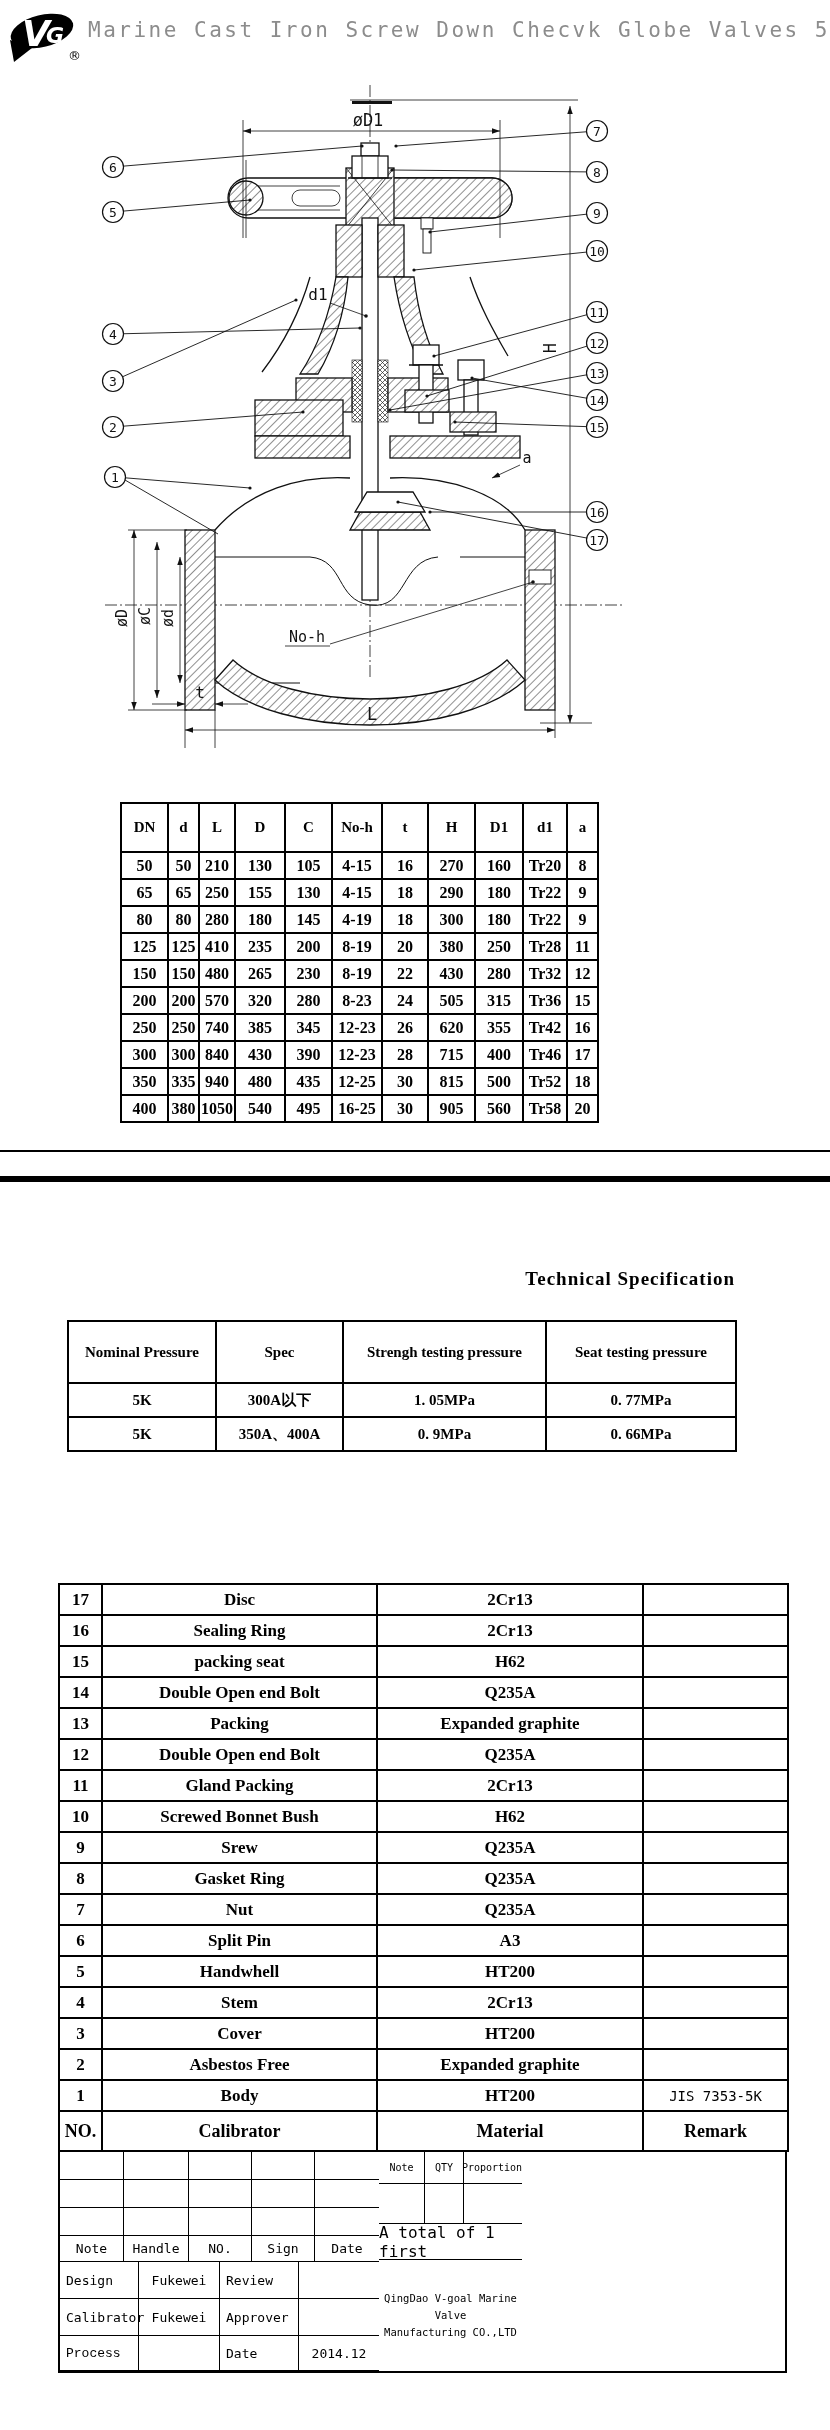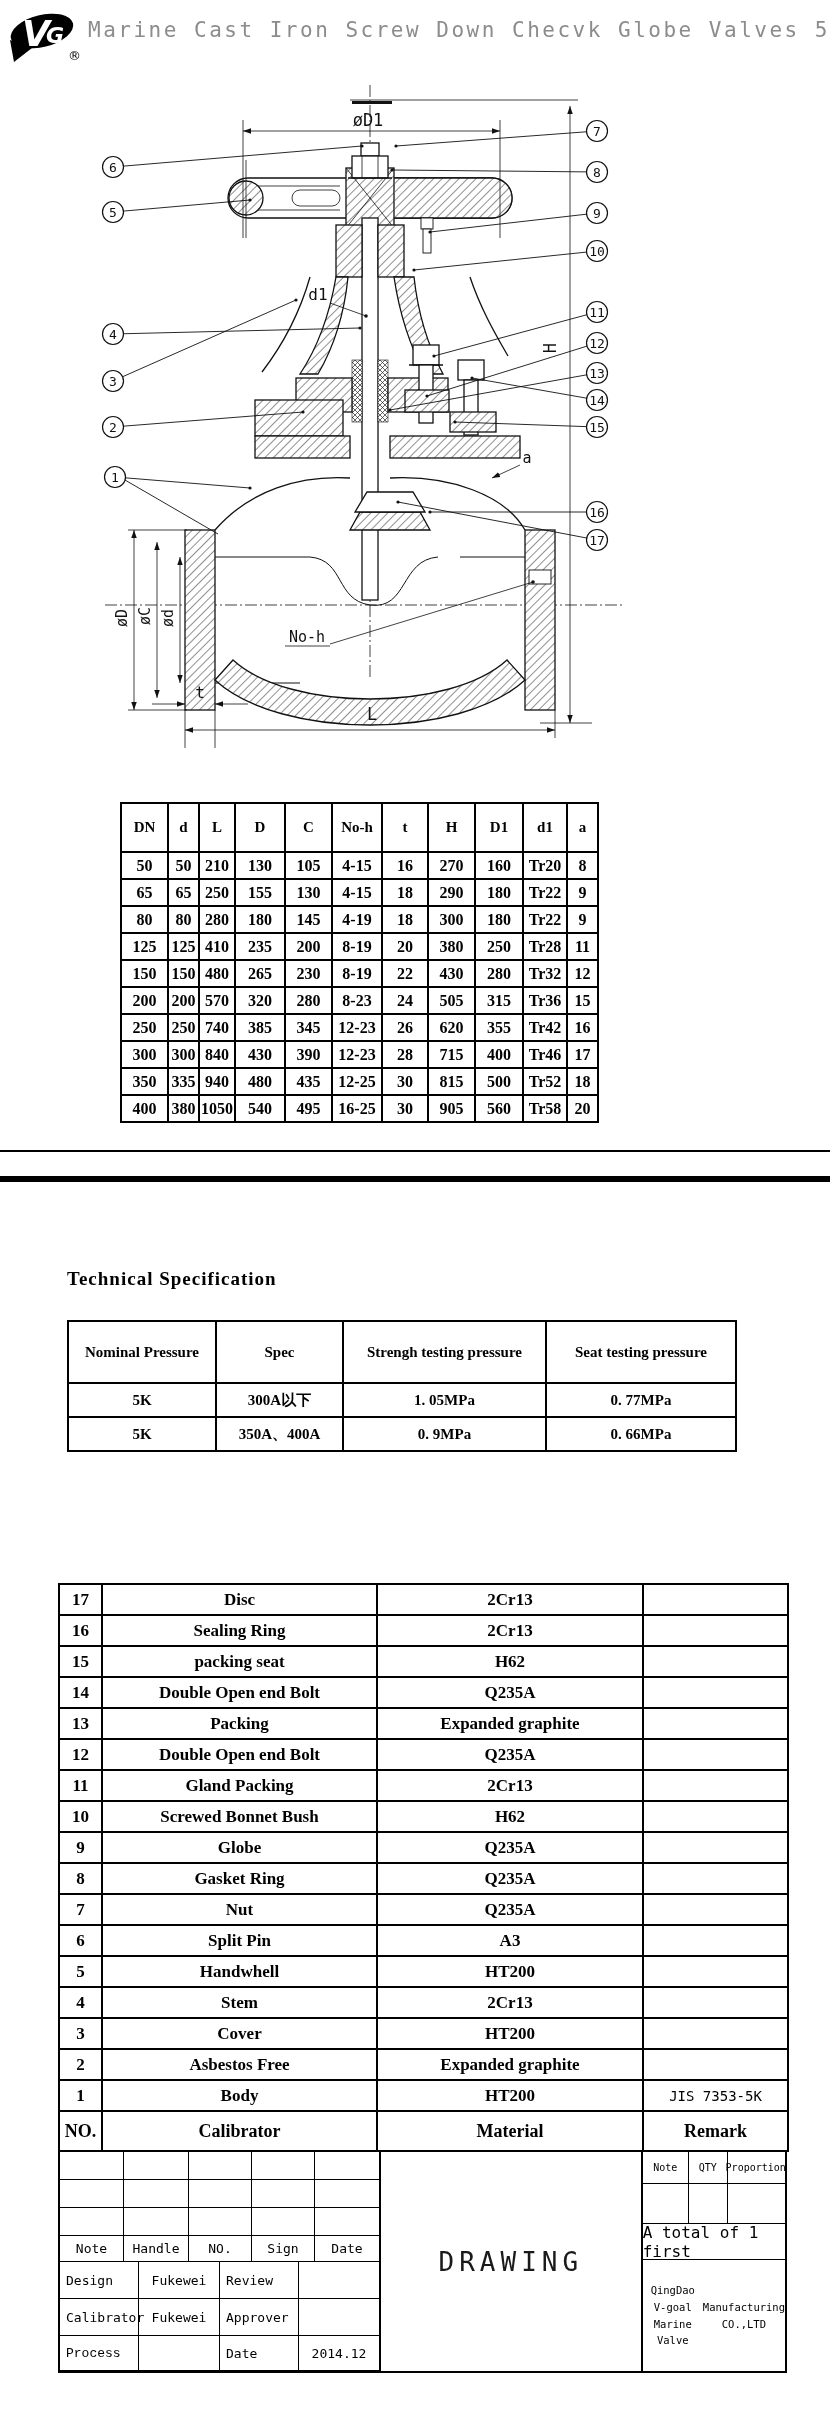--- a/index.html
+++ b/index.html
@@ -20,21 +20,21 @@
         font-weight:bold;overflow:hidden;white-space:nowrap;}
   #dim-table{position:absolute;left:120px;top:802px;font-size:16px;}
   #dim-table thead tr{height:49px;} #dim-table tbody tr{height:27px;margin-top:16px;}
   #dim-table th{font-size:15px;}
 
   
   .sep{position:absolute;left:0;width:830px;background:#000;}
   #sep-thin{top:1150px;height:2px;} #sep-thick{top:1176px;height:6px;}
 
   
-  #spec-title{position:absolute;left:67px;top:1268px;width:668px;text-align:left;
+  #spec-title{position:absolute;left:67px;top:1268px;width:668px;text-align:right;
               font-size:19px;font-weight:bold;letter-spacing:1px;}
   #spec-table{position:absolute;left:67px;top:1320px;font-size:15px;}
   #spec-table thead tr{height:62px;} #spec-table tbody tr{height:34px;}
   #spec-table th{font-size:15px;}
 
   
   #parts-table{position:absolute;left:58px;top:1583px;font-size:17px;}
   #parts-table tbody tr{height:31px;}
   #parts-table tfoot tr{height:40px;font-size:18px;}
   #parts-table .jis{font-family:"DejaVu Sans Mono",monospace;font-weight:normal;font-size:14px;}
@@ -58,21 +58,21 @@
         display:flex;align-items:center;}
   .tb-inforow .lab{padding-left:6px;}
   .tb-inforow .val{justify-content:center;}
   .tb-inforow .c:last-child,.tb-gridrow .c:last-child,.tb-noterow .c:last-child{border-right:none;}
   #drawing-word{font-size:26px;letter-spacing:5px;color:#1a1a1a;}
   .tb-right .row{display:flex;border-bottom:1.5px solid #000;}
   .tb-right .cell{display:flex;align-items:center;justify-content:center;border-right:1.5px solid #000;}
   .tb-right .cell:last-child{border-right:none;}
   #qty-row{height:32px;font-size:10px;} #empty-row{height:40px;}
   #total-row{height:36px;font-size:16px;align-items:center;justify-content:center;display:flex;border-bottom:1.5px solid #000;}
-  #company{flex:1;display:flex;flex-direction:row;align-items:center;justify-content:center;
+  #company{flex:1;display:flex;flex-direction:column;align-items:center;justify-content:center;
            font-size:10.5px;line-height:1.6;text-align:center;}
 </style>
 </head>
 <body>
 
 <div id="page">
 
   <svg id="logo" width="80" height="62" viewBox="0 0 80 62">
     <ellipse cx="36" cy="27" rx="32" ry="16" transform="rotate(-14 36 27)" fill="#000"></ellipse>
     <path d="M4,36 L26,44 L8,58 Z" fill="#000"></path>
@@ -562,21 +562,21 @@
           <td></td>
         </tr>
         <tr>
           <td>10</td>
           <td>Screwed Bonnet Bush</td>
           <td>H62</td>
           <td></td>
         </tr>
         <tr>
           <td>9</td>
-          <td>Globe</td>
+          <td>Srew</td>
           <td>Q235A</td>
           <td></td>
         </tr>
         <tr>
           <td>8</td>
           <td>Gasket Ring</td>
           <td>Q235A</td>
           <td></td>
         </tr>
         <tr>
@@ -678,23 +678,20 @@
             <div class="c val" style="width: 80px;"></div>
           </div>
           <div class="tb-inforow">
             <div class="c lab" style="width: 79px; font-family: Liberation Mono, monospace;">Process</div>
             <div class="c val" style="width: 81px;"></div>
             <div class="c lab" style="width: 79px;">Date</div>
             <div class="c val" style="width: 80px;">2014.12</div>
           </div>
         </div>
     </div>
-    <div class="tb-center">
-      <span id="drawing-word">DRAWING</span>
-    </div>
     <div class="tb-right">
       <div class="row" id="qty-row">
           <div class="cell" style="width: 46px;">Note</div>
           <div class="cell" style="width: 39px;">QTY</div>
           <div class="cell" style="width: 56px;">Proportion</div>
         </div>
       <div class="row" id="empty-row">
           <div class="cell" style="width: 46px;"></div>
           <div class="cell" style="width: 39px;"></div>
           <div class="cell" style="width: 56px;"></div>

